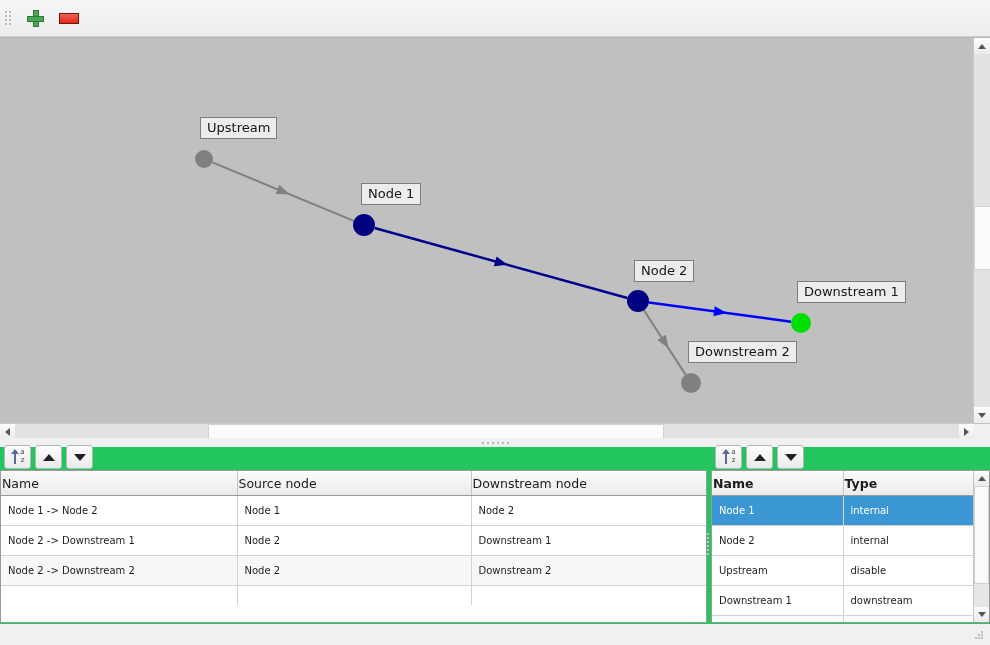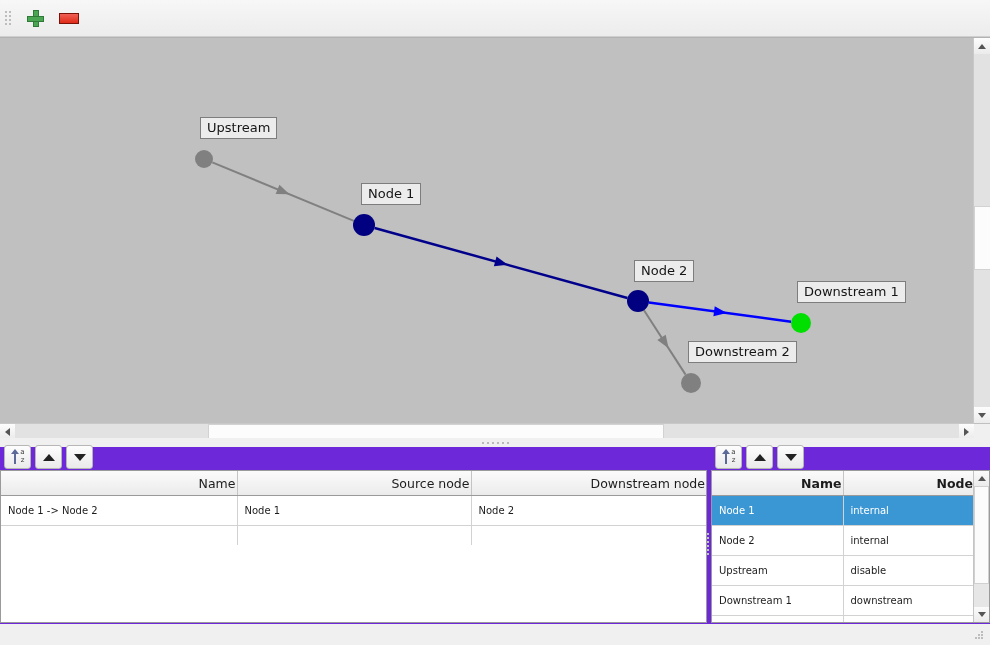--- a/index.html
+++ b/index.html
@@ -4,21 +4,21 @@
 <style>
   html, body {
     margin: 0; padding: 0;
     width: 990px; height: 645px;
     overflow: hidden;
     background: #f0f0f0;
     font-family: "DejaVu Sans", "Liberation Sans", sans-serif;
     font-size: 12.5px;
     color: #1a1a1a;
   }
-  #app { position: relative; width: 990px; height: 645px; background: #6d28d9; }
+  #app { position: relative; width: 990px; height: 645px; background: #22c55e; }
 
   
   .toolbar {
     position: absolute; left: 0; top: 0; width: 990px; height: 36px;
     background: linear-gradient(#f7f7f7, #ececec);
     border-bottom: 1px solid #cfcfcf;
     display: flex; align-items: center;
   }
   .tb-grip {
     width: 10px; height: 20px; margin-left: 3px; margin-right: 6px;
@@ -137,21 +137,21 @@
   }
   table.grid { border-collapse: collapse; width: 100%; table-layout: fixed; }
   table.grid th {
     background: linear-gradient(#fbfbfb, #ebebeb);
     border-right: 1px solid #c4c4c4;
     border-bottom: 1px solid #9a9a9a;
     font-weight: normal;
     font-size: 12.5px;
     height: 22px;
     color: #1c1c1c;
-    text-align: right;
+    text-align: left;
   }
   table.grid.bold-head th { font-weight: bold; }
   table.grid td {
     border-right: 1px solid #d2d2d2;
     border-bottom: 1px solid #d2d2d2;
     height: 29px;
     padding: 0 0 0 7px;
     font-size: 10px;
     color: #1c1c1c;
     white-space: nowrap;
@@ -308,20 +308,30 @@
               <th>Source node</th>
               <th>Downstream node</th>
             </tr>
           </thead>
         <tbody>
             <tr>
               <td>Node 1 -&gt; Node 2</td>
               <td>Node 1</td>
               <td>Node 2</td>
             </tr>
+            <tr>
+              <td>Node 2 -&gt; Downstream 1</td>
+              <td>Node 2</td>
+              <td>Downstream 1</td>
+            </tr>
+            <tr class="alt">
+              <td>Node 2 -&gt; Downstream 2</td>
+              <td>Node 2</td>
+              <td>Downstream 2</td>
+            </tr>
             <tr class="filler">
               <td></td>
               <td></td>
               <td></td>
             </tr>
           </tbody>
       </table>
       <div class="pane-grip">
         <i></i>
           <i></i>
@@ -354,21 +364,21 @@
     <div class="tbl-frame" style="width:279px; height:153px;">
       <div style="position:absolute; left:0; top:0; right:15px; bottom:0; overflow:hidden;">
         <table class="grid bold-head" id="nodes-table">
           <colgroup>
               <col style="width:131px">
               <col>
             </colgroup>
           <thead>
               <tr>
                 <th>Name</th>
-                <th>Node</th>
+                <th>Type</th>
               </tr>
             </thead>
           <tbody>
               <tr class="selected">
                 <td>Node 1</td>
                 <td>internal</td>
               </tr>
               <tr>
                 <td>Node 2</td>
                 <td>internal</td>

